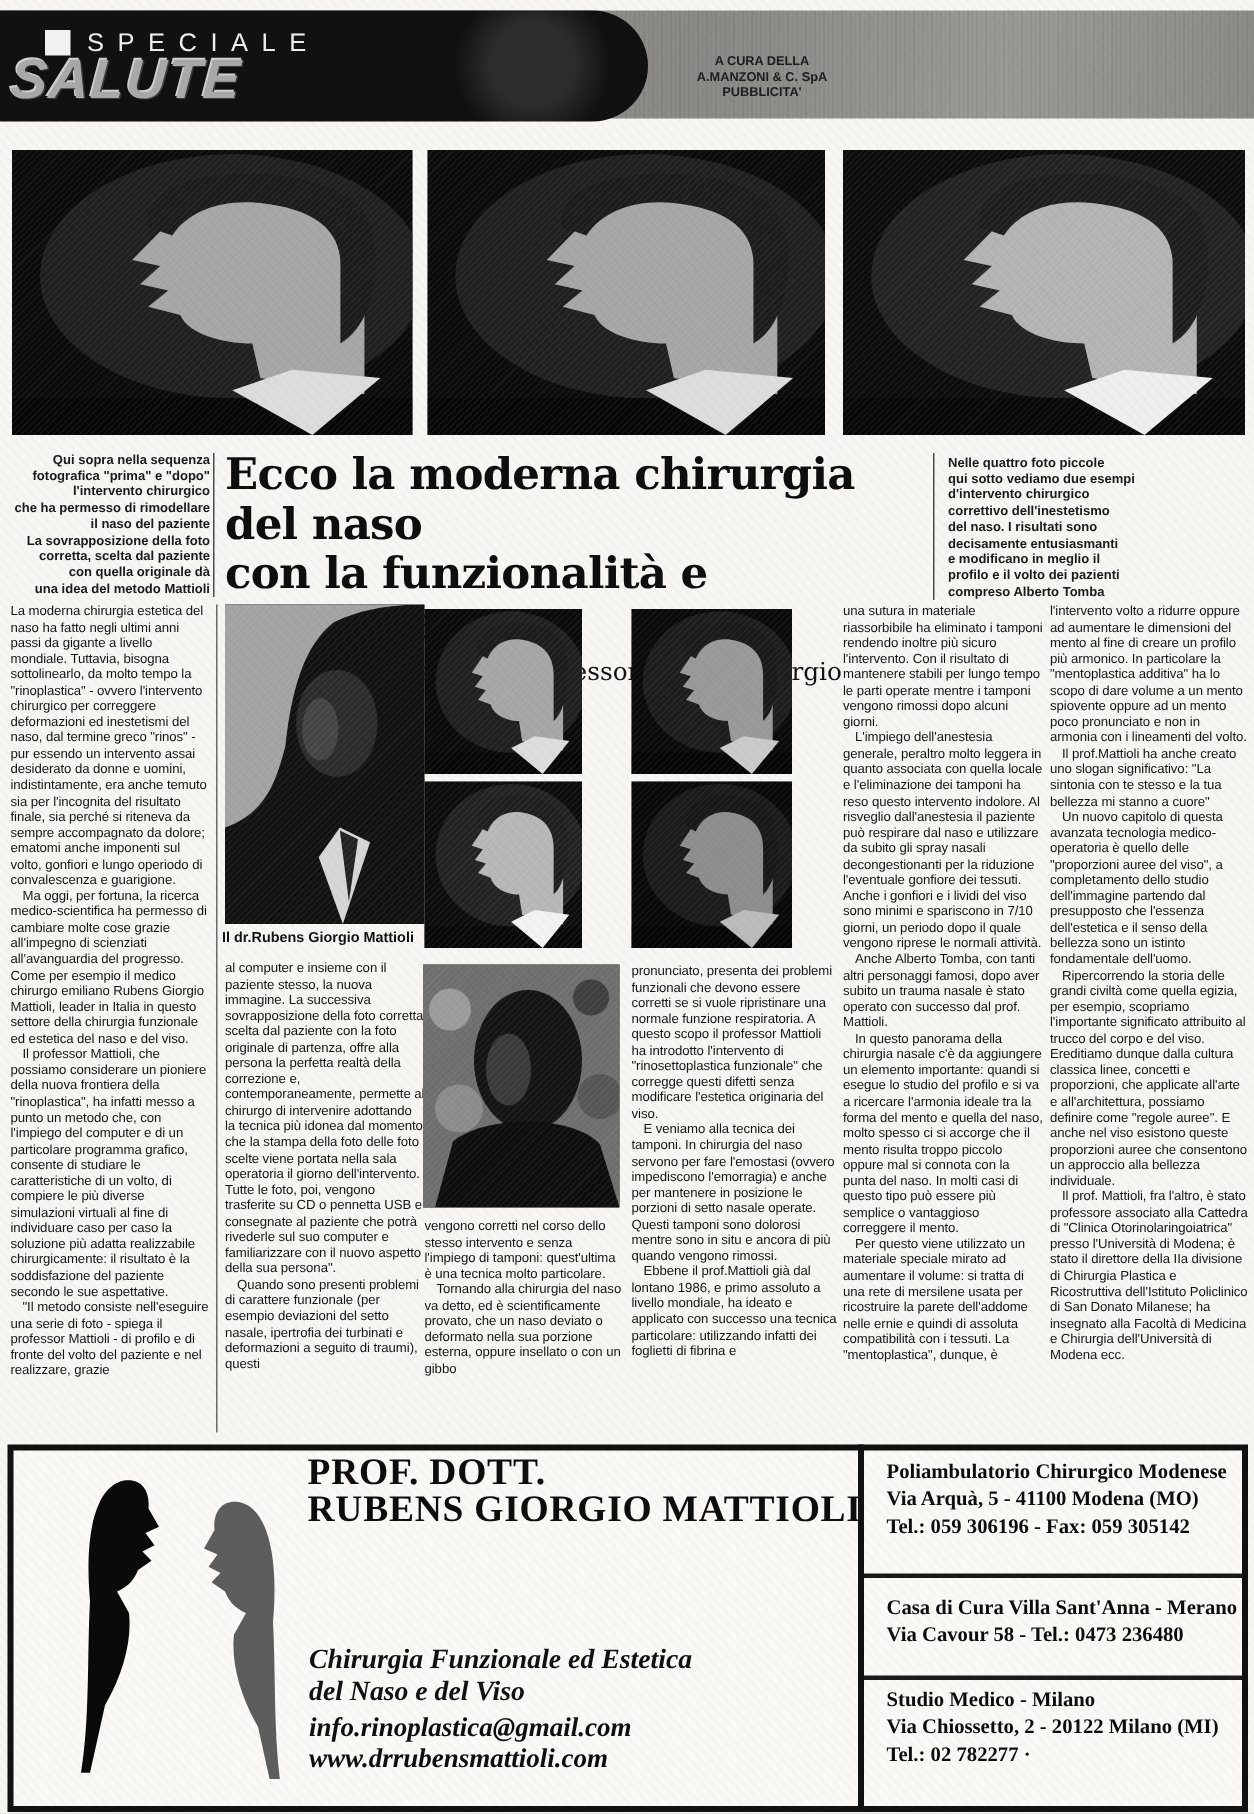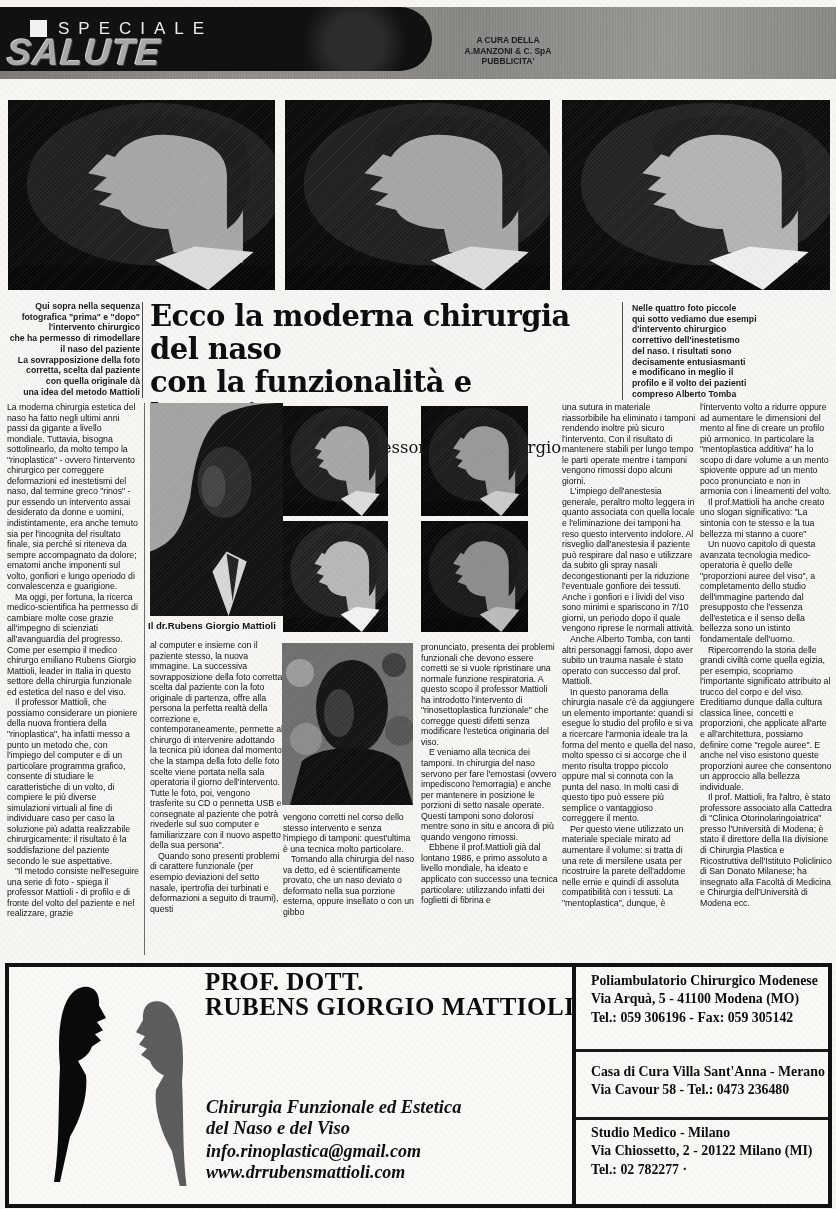--- a/index.html
+++ b/index.html
@@ -11,21 +11,21 @@
   .page::after{ 
     content:"";position:absolute;inset:0;pointer-events:none;
     background:repeating-linear-gradient(47deg,rgba(0,0,0,.016) 0 2px,transparent 2px 5px);
   }
   
   .masthead{position:absolute;left:0;top:7px;width:836px;height:72px;
     background:linear-gradient(100deg,#7e7d79,#949390 30%,#8b8a86 55%,#9b9a96 80%,#8d8c88);
   }
   .masthead::after{content:"";position:absolute;inset:0;
     background:repeating-linear-gradient(90deg,rgba(0,0,0,.05) 0 1px,transparent 1px 3px);}
-  .masthead-banner{position:absolute;left:0;top:0;width:432px;height:64px;
+  .masthead-banner{position:absolute;left:0;top:0;width:432px;height:74px;
     background:radial-gradient(circle at 355px 36px,#2c2c2c 0 28px,#111 52px);
     border-radius:0 68px 68px 0;z-index:2;}
   .kicker-square{position:absolute;left:30px;top:13px;width:17px;height:17px;background:#f2f2f2;}
   .kicker{position:absolute;left:58px;top:12px;font-size:17px;letter-spacing:9px;
     color:#ededed;font-weight:400;}
   .masthead-title{position:absolute;left:7px;top:25px;font-size:37px;font-weight:800;
     font-style:italic;letter-spacing:1px;color:#a8a8a8;
     text-shadow:1px 1px 0 #3a3a3a,-1px -1px 0 #cfcfcf;transform:skewX(-4deg);}
   .publisher-credit{position:absolute;left:448px;top:28px;width:120px;z-index:3;
     font-size:8.5px;line-height:10.5px;font-weight:700;color:#1c1c1c;

